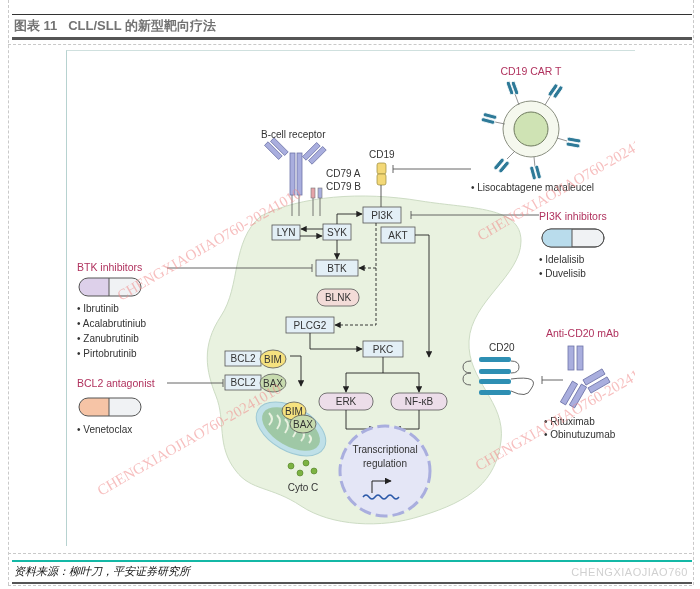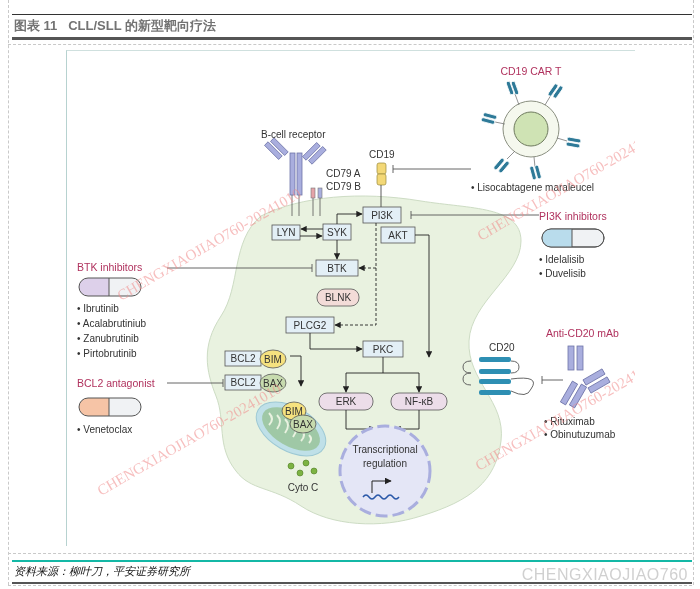--- a/index.html
+++ b/index.html
@@ -4,21 +4,21 @@
 <style>
   html, body { margin:0; padding:0; background:#ffffff; }
   body { width:700px; height:589px; position:relative; overflow:hidden; font-family:"Liberation Sans", "DejaVu Sans", sans-serif; }
   .dash-frame { position:absolute; left:8px; top:0; width:684px; height:585px; border-left:1px dashed #c9c9c9; border-right:1px dashed #c9c9c9; }
   .hdash { position:absolute; left:8px; width:684px; border-top:1px dashed #c9c9c9; }
   .title-bar { position:absolute; left:12px; top:14px; width:680px; height:22px; border-top:1.5px solid #333; border-bottom:3px solid #555; }
   .title-text { position:absolute; left:2px; top:2px; font-size:13px; font-weight:bold; color:#737373; white-space:pre; }
   .figure-box { position:absolute; left:66px; top:50px; width:568px; height:495px; border-left:1px solid #b7d2d0; border-top:1px solid #cfe0de; background:#ffffff; }
   .footer-bar { position:absolute; left:12px; top:560px; width:680px; height:20px; border-top:2px solid #14b8a6; border-bottom:2px solid #555; }
   .footer-text { position:absolute; left:2px; top:2px; font-size:11px; font-style:italic; color:#111; }
-  .footer-wm { position:absolute; right:4px; top:4px; font-size:16px; color:#d0d0d0; letter-spacing:0.5px; }
+  .footer-wm { position:absolute; right:4px; top:4px; font-size:11px; color:#d0d0d0; letter-spacing:0.5px; }
   svg text { font-family:"Liberation Sans", "DejaVu Sans", sans-serif; }
   .lbl { font-size:10px; fill:#333; }
   .drug-title { font-size:10.5px; fill:#b0325e; }
   .box-txt { font-size:10px; fill:#333; text-anchor:middle; }
   .wm { font-family:"Liberation Serif", "DejaVu Serif", serif; font-size:15px; fill:#f08a8a; opacity:0.55; }
 </style>
 </head>
 <body>
 
 <div class="dash-frame"></div>

